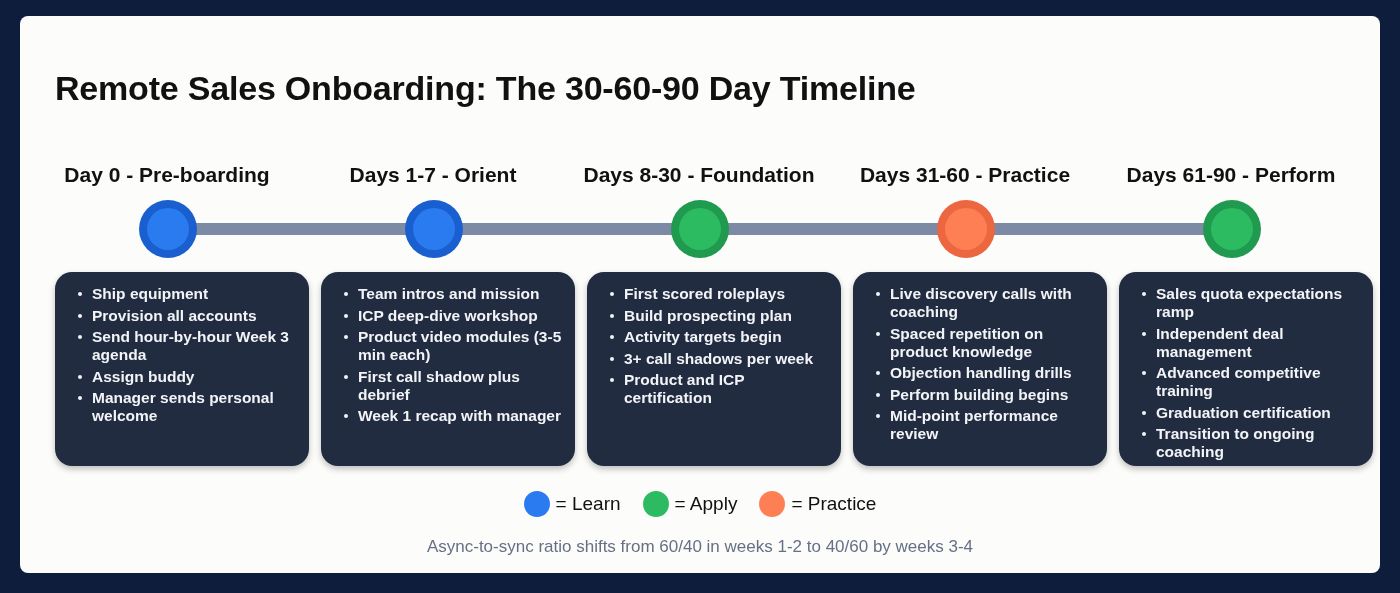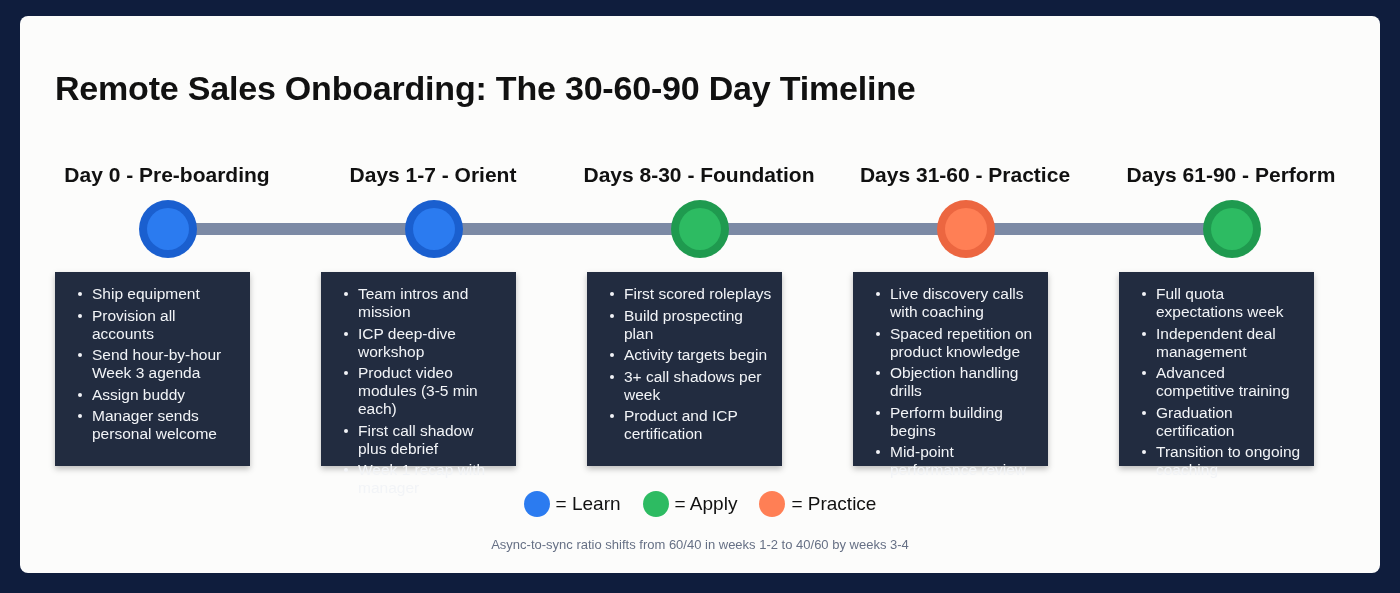--- a/index.html
+++ b/index.html
@@ -59,25 +59,26 @@
     }
     .node.learn { background: #1a5fcf; }
     .node.learn .inner { background: #2b7bf0; }
     .node.apply { background: #1f9a4f; }
     .node.apply .inner { background: #2dbb62; }
     .node.practice { background: #ec6640; }
     .node.practice .inner { background: #ff7f55; }
     .box {
       position: absolute;
       top: 256px;
-      width: 195px; height: 194px;
+      width: 254px; height: 194px;
       background: #222c40;
-      border-radius: 0;
+      border-radius: 17px;
       box-shadow: 0 3px 6px rgba(0,0,0,0.25);
       padding: 13px 10px 10px 20px;
+      font-weight: bold;
     }
     .box ul {
       list-style: none;
     }
     .box li {
       position: relative;
       padding-left: 17px;
       color: #f2f4f7;
       font-size: 15.5px;
       line-height: 18px;
@@ -109,21 +110,21 @@
     }
     .legend-dot {
       width: 26px; height: 26px;
       border-radius: 50%;
     }
     .footnote {
       position: absolute;
       top: 521px;
       left: 0; width: 100%;
       text-align: center;
-      font-size: 13px;
+      font-size: 17px;
       color: #667085;
     }
   </style>
 </head>
 <body>
 
 <div class="card">
   <h1 class="title">Remote Sales Onboarding: The 30-60-90 Day Timeline</h1>
 
   <div class="track"></div>
@@ -192,21 +193,21 @@
     </div>
   </div>
 
   <div class="stage" style="left:1078px;">
     <div class="stage-heading">Days 61-90 - Perform</div>
     <div class="node apply" style="left:105px;">
         <div class="inner"></div>
       </div>
     <div class="box" style="left:21px;">
       <ul>
-        <li>Full quota expectations week</li>
+        <li>Sales quota expectations ramp</li>
         <li>Independent deal management</li>
         <li>Advanced competitive training</li>
         <li>Graduation certification</li>
         <li>Transition to ongoing coaching</li>
       </ul>
     </div>
   </div>
 
   <div class="legend">
     <div class="legend-item">

